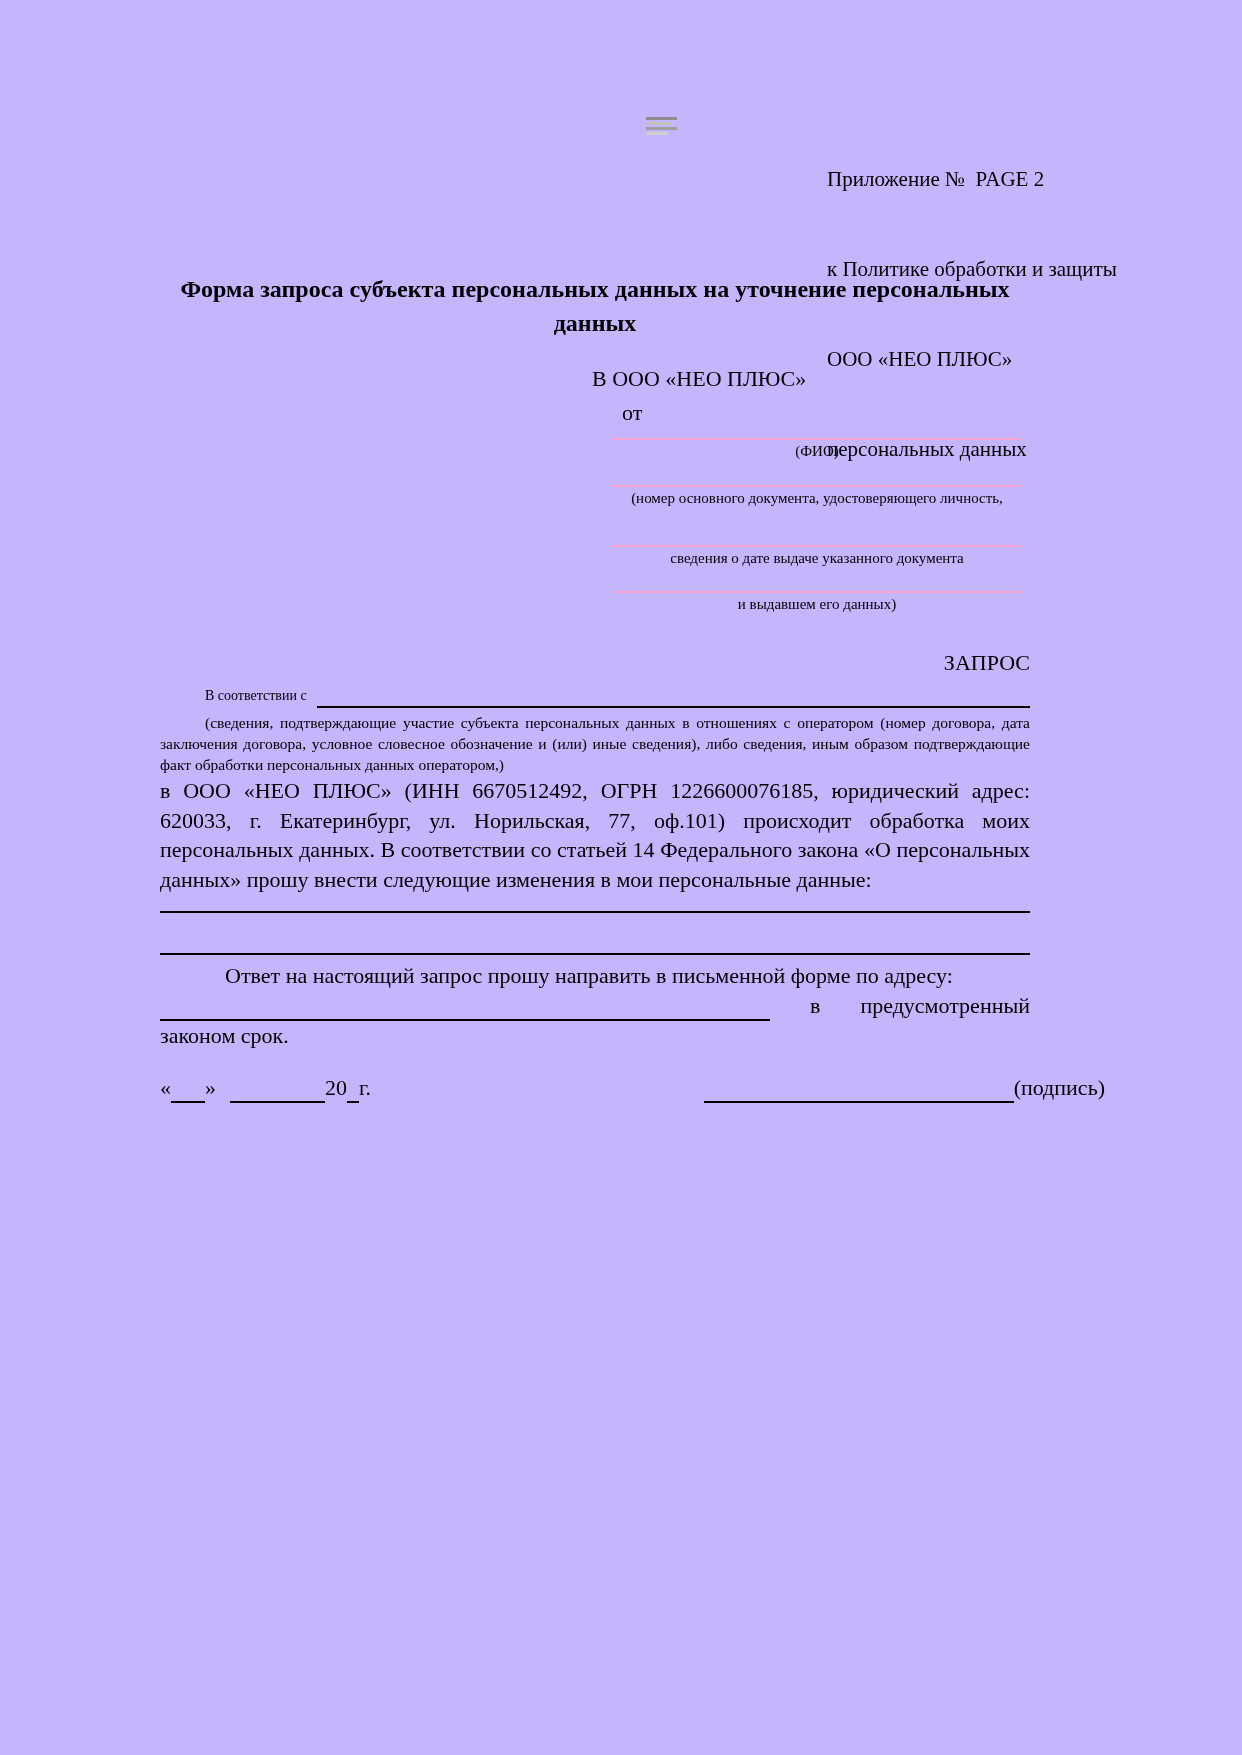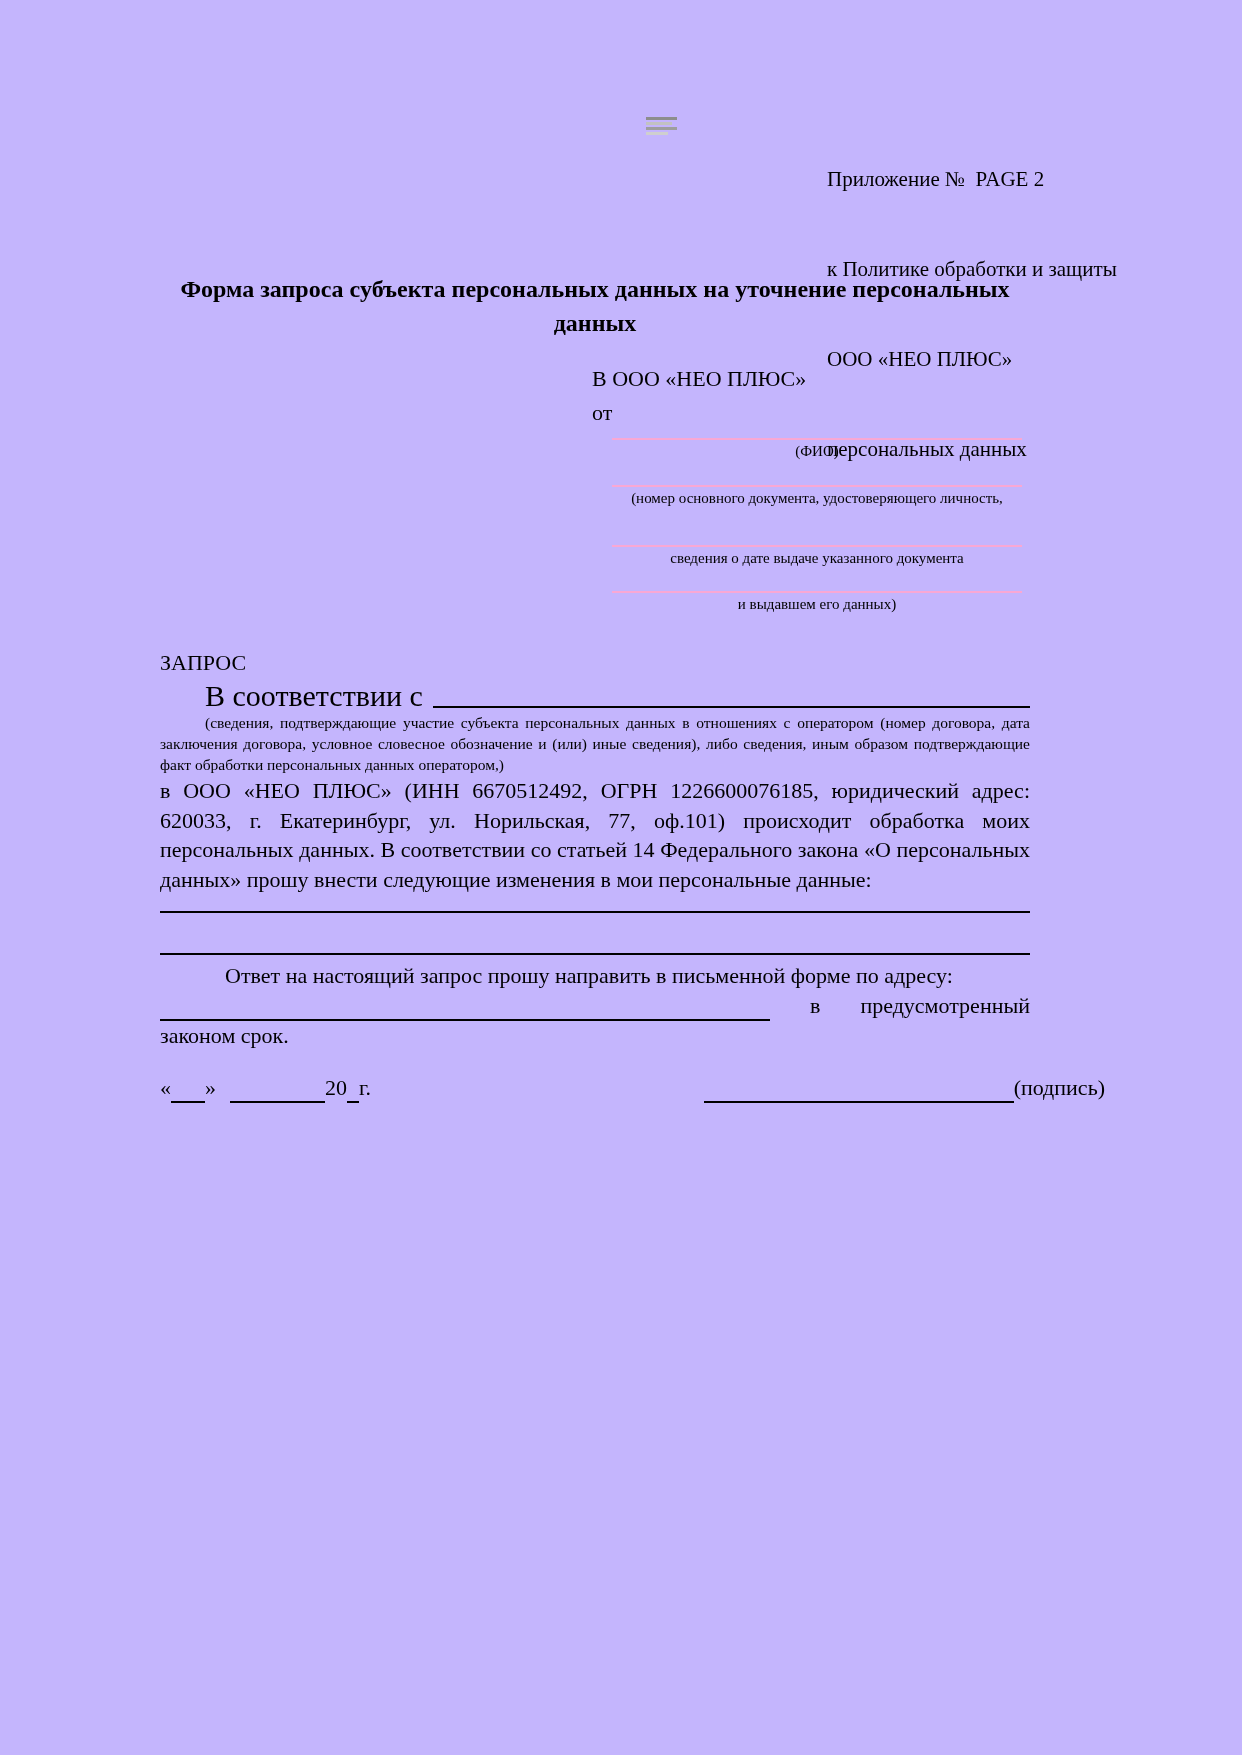--- a/index.html
+++ b/index.html
@@ -25,39 +25,39 @@
     position:absolute; left:827px; top:104px; width:330px;
     font-size:21px; line-height:30px; white-space:pre-wrap;
   }
 
   .title {
     position:absolute; left:160px; top:272px; width:870px;
     text-align:center; font-weight:700; font-size:24px; line-height:34px;
   }
 
   .addressee { position:absolute; left:592px; top:362px; font-size:22px; line-height:34px; }
-  .addressee .from { }
+  .addressee .from { margin-left:30px; }
 
   .fline {
     position:absolute; left:612px; width:410px;
     border-top:2px solid #f9a8d4;
   }
   .fline .cap {
     text-align:center; font-size:15px; line-height:17px; padding-top:3px;
   }
   .fl1 { top:438px; } .fl2 { top:485px; } .fl3 { top:545px; } .fl4 { top:591px; }
 
   .zapros {
     position:absolute; left:160px; top:650px; width:870px;
-    text-align:left; font-size:22px;
+    text-align:right; font-size:22px;
   }
 
   .lead {
     position:absolute; left:160px; top:684px; width:870px;
-    display:flex; align-items:flex-end; font-size:30px; line-height:24px;text-align:center;
+    display:flex; align-items:flex-end; font-size:14px; line-height:24px;text-align:center;
   }
   .lead .lead-text { padding-left:45px; white-space:nowrap; }
   .lead .lead-blank { flex:1; border-bottom:2px solid #000; margin-left:10px; height:22px; }
 
   .note {
     position:absolute; left:160px; top:712px; width:870px;
     font-size:15.5px; line-height:21px;
     text-align:justify; text-indent:45px;
   }
 

